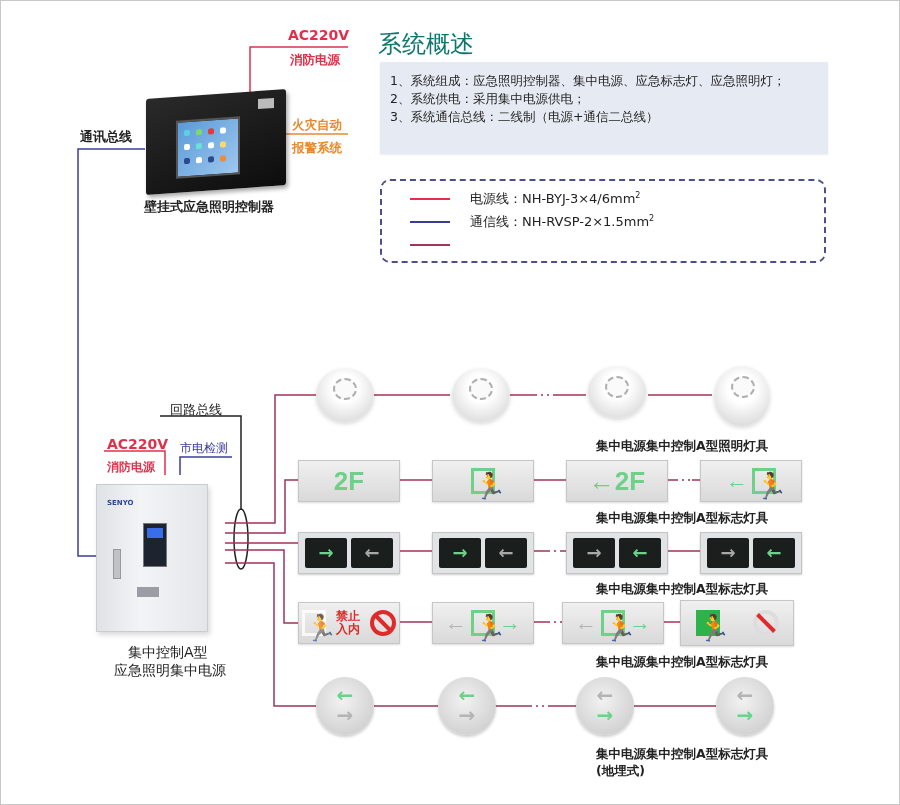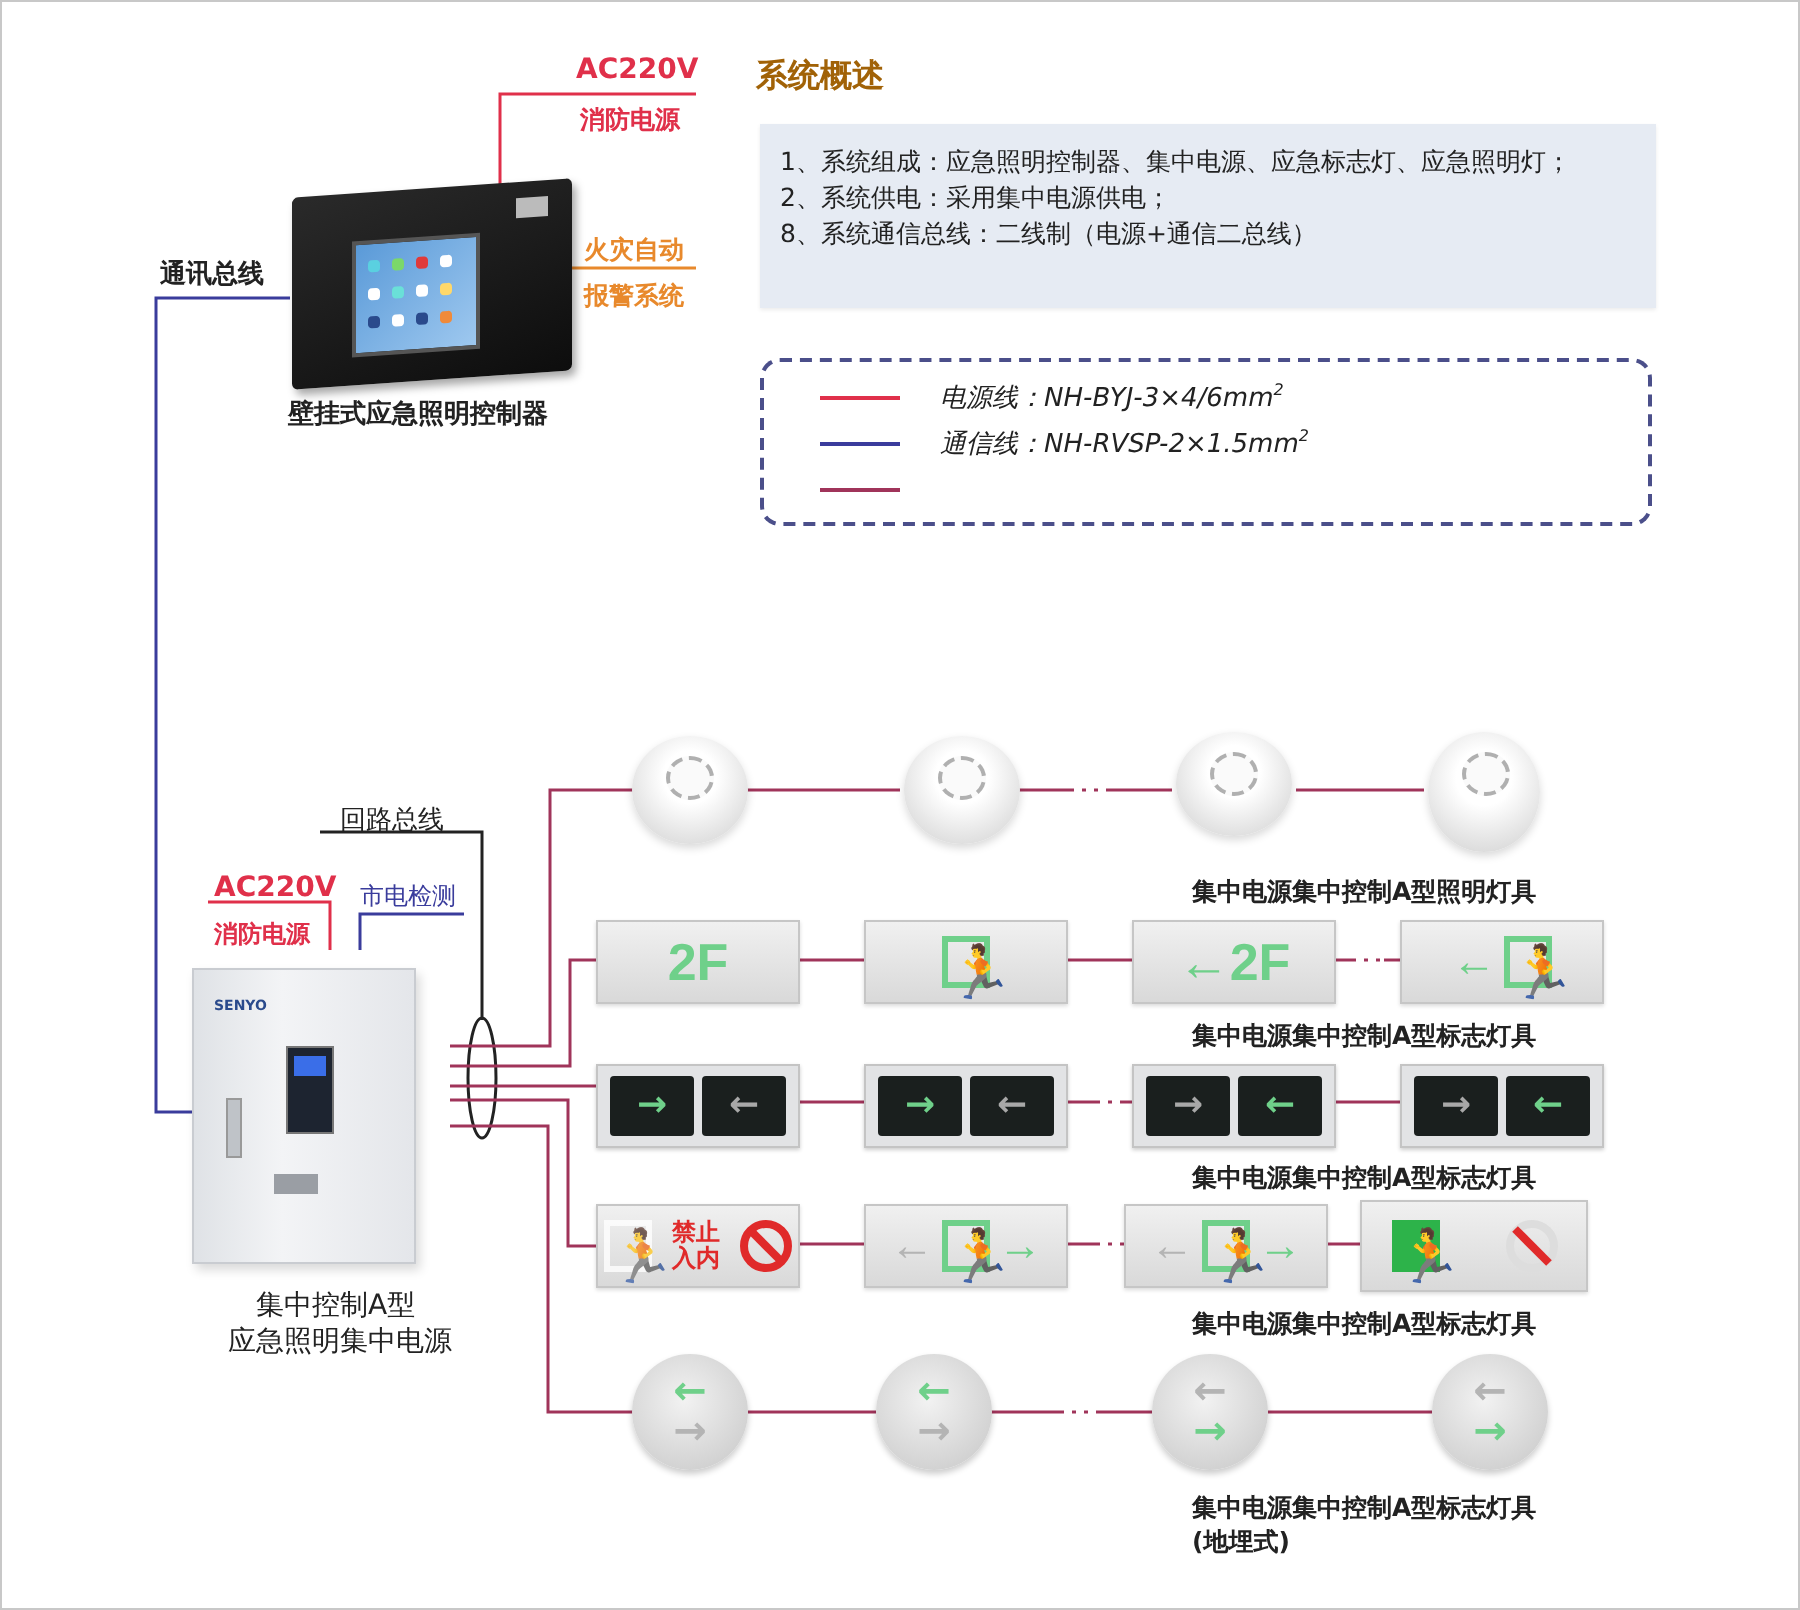--- a/index.html
+++ b/index.html
@@ -12,33 +12,33 @@
     position: absolute; left: 0; top: 0; width: 898px; height: 803px;
     border: 1px solid #c8c8c8; background: #fff;
   }
   .abs { position: absolute; }
   .wires { position: absolute; left: 0; top: 0; width: 900px; height: 805px; pointer-events: none; }
   .lbl { font-size: 13px; font-weight: bold; color: #222; white-space: nowrap; }
   .red { color: #e0304a; }
   .orange { color: #e8892c; }
   .blue-t { color: #3a3c9c; }
   .title {
-    position: absolute; left: 378px; top: 28px; font-size: 16px; font-weight: bold; color: #a16207;
+    position: absolute; left: 378px; top: 28px; font-size: 24px; font-weight: normal; color: #0f766e;
   }
   .overview {
     position: absolute; left: 380px; top: 62px; width: 448px; height: 92px;
     background: #e6ebf3; box-shadow: 0 1px 2px rgba(0,0,0,0.08);
     padding: 10px 0 0 10px; box-sizing: border-box;
   }
   .overview div { font-size: 12.5px; line-height: 18px; color: #222; white-space: nowrap; }
   .legend {
     position: absolute; left: 380px; top: 179px; width: 446px; height: 84px;
     border: 2px dashed #4b4f8a; border-radius: 10px; box-sizing: border-box;
   }
-  .legend-row { position: absolute; left: 28px; height: 20px; display: flex; align-items: center; font-style: italic; }
+  .legend-row { position: absolute; left: 28px; height: 20px; display: flex; align-items: center; }
   .legend-row .sw { width: 40px; height: 2px; margin-right: 20px; }
   .legend-row span { font-size: 13px; color: #222; white-space: nowrap; }
   sup { font-size: 8px; }
 
   
   .controller {
     position: absolute; left: 146px; top: 94px; width: 140px; height: 96px;
     background: linear-gradient(160deg, #2a2a2a, #0d0d0d); border-radius: 3px;
     transform: skewY(-4deg);
     box-shadow: 2px 3px 4px rgba(0,0,0,0.35);
@@ -190,21 +190,21 @@
       <i style="left:30px;top:36px;background:#2a4a8c"></i>
       <i style="left:42px;top:36px;background:#f08a3a"></i>
   </div>
 </div>
 <div class="abs lbl" style="left:144px;top:198px;">壁挂式应急照明控制器</div>
 
 <div class="title">系统概述</div>
 <div class="overview">
   <div>1、系统组成：应急照明控制器、集中电源、应急标志灯、应急照明灯；</div>
   <div>2、系统供电：采用集中电源供电；</div>
-  <div>8、系统通信总线：二线制（电源+通信二总线）</div>
+  <div>3、系统通信总线：二线制（电源+通信二总线）</div>
 </div>
 
 <div class="legend">
   <div class="legend-row" style="top:8px;">
     <div class="sw" style="background:#e0304a"></div>
     <span><span>电源线：NH-BYJ-3×4/6mm</span><sup>2</sup></span>
   </div>
   <div class="legend-row" style="top:31px;">
     <div class="sw" style="background:#3a3c9c"></div>
     <span><span>通信线：NH-RVSP-2×1.5mm</span><sup>2</sup></span>

